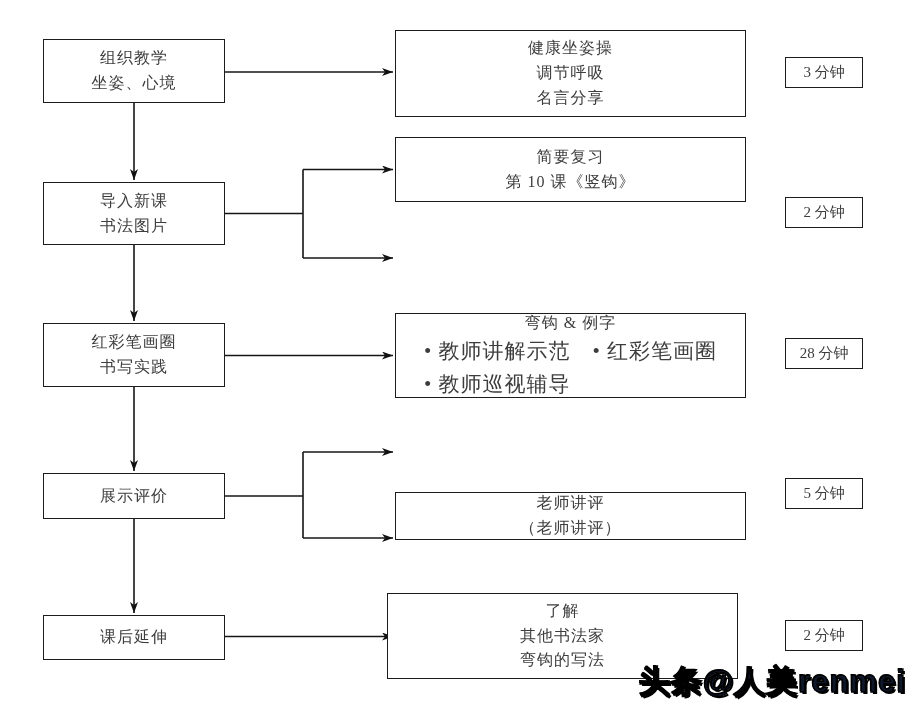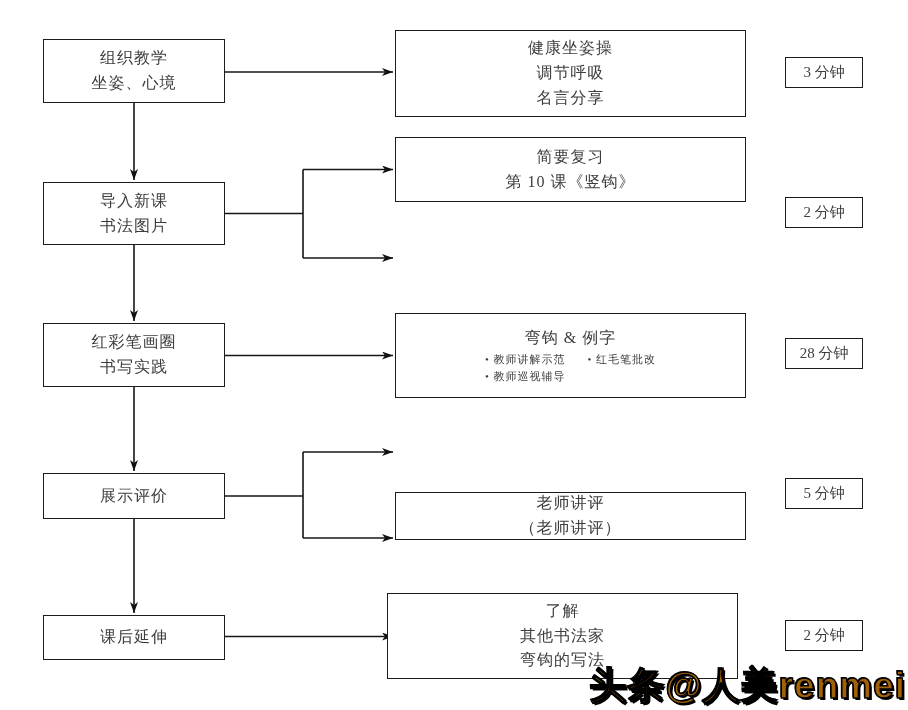--- a/index.html
+++ b/index.html
@@ -26,30 +26,30 @@
     line-height:1.55;
     letter-spacing:1px;
   }
   .duration{font-size:15px;letter-spacing:0;}
   .bullet-grid{
     display:grid;
     grid-template-columns:auto auto;
     column-gap:22px;
     row-gap:0;
     text-align:left;
-    font-size:11px;
+    font-size:21px;
   }
   .watermark{
     position:absolute;
     right:2px;
     top:661px;
     font-family:"Liberation Sans","DejaVu Sans",sans-serif;
     font-weight:bold;
-    font-size:37px;
-    color:#a16207;
+    font-size:31px;
+    color:#0f172a;
     -webkit-text-stroke:1.4px #000000;
     text-shadow:2px 2px 0 #000000, -1px -1px 0 #000000;
     letter-spacing:1px;
     white-space:nowrap;
   }
 </style>
 </head>
 <body>
 
 <div class="canvas">
@@ -115,21 +115,21 @@
   <div class="box" style="left:395px;top:137px;width:351px;height:65px">
     <div>简要复习</div>
     <div>第 10 课《竖钩》</div>
   </div>
 
 
   <div class="box" style="left:395px;top:313px;width:351px;height:85px">
     <div>弯钩 &amp; 例字</div>
     <div class="bullet-grid">
       <span>• 教师讲解示范</span>
-      <span>• 红毛笔批改</span>
+      <span>• 红彩笔画圈</span>
       <span>• 教师巡视辅导</span>
     </div>
   </div>
 
 
   <div class="box" style="left:395px;top:492px;width:351px;height:48px">
     <div>老师讲评</div>
     <div>（老师讲评）</div>
   </div>
 

